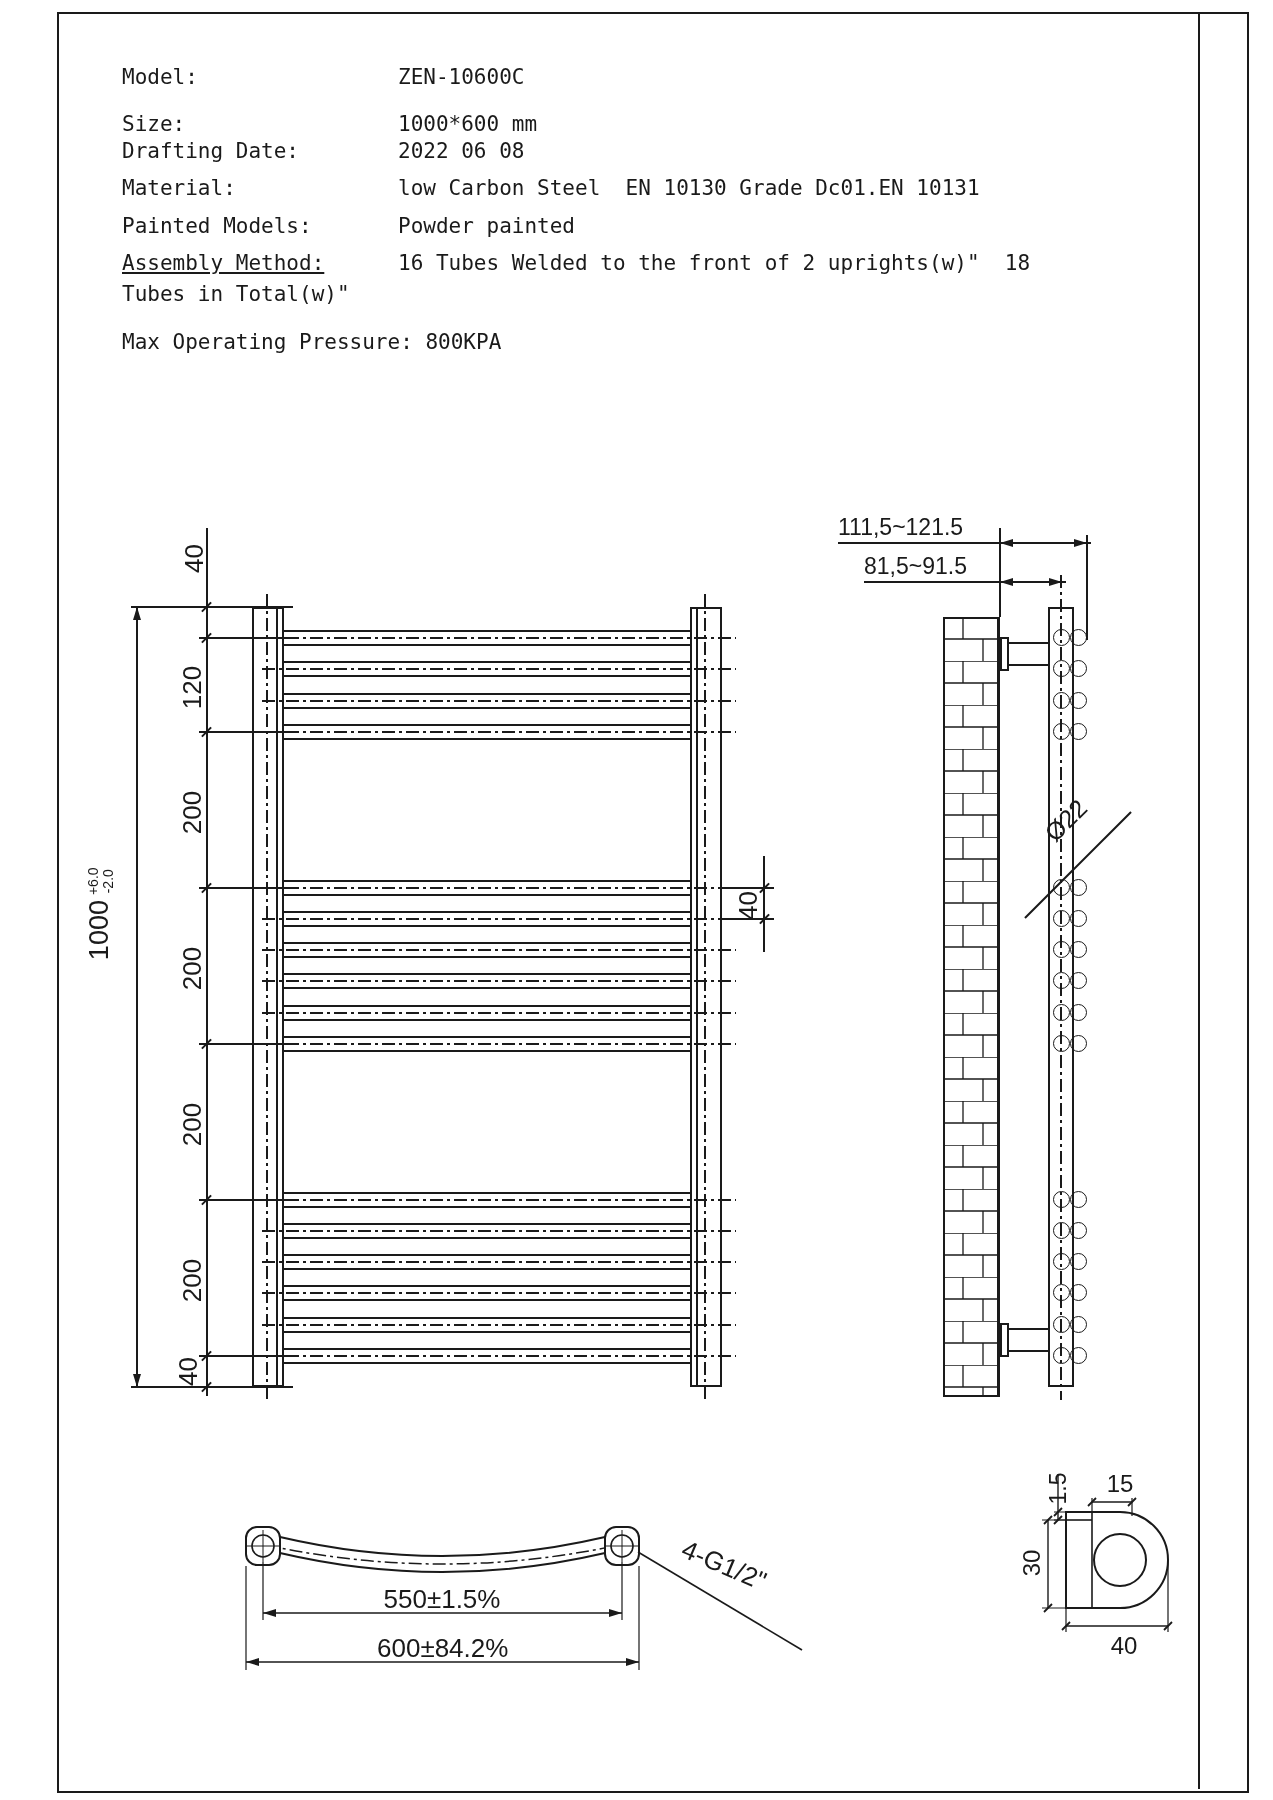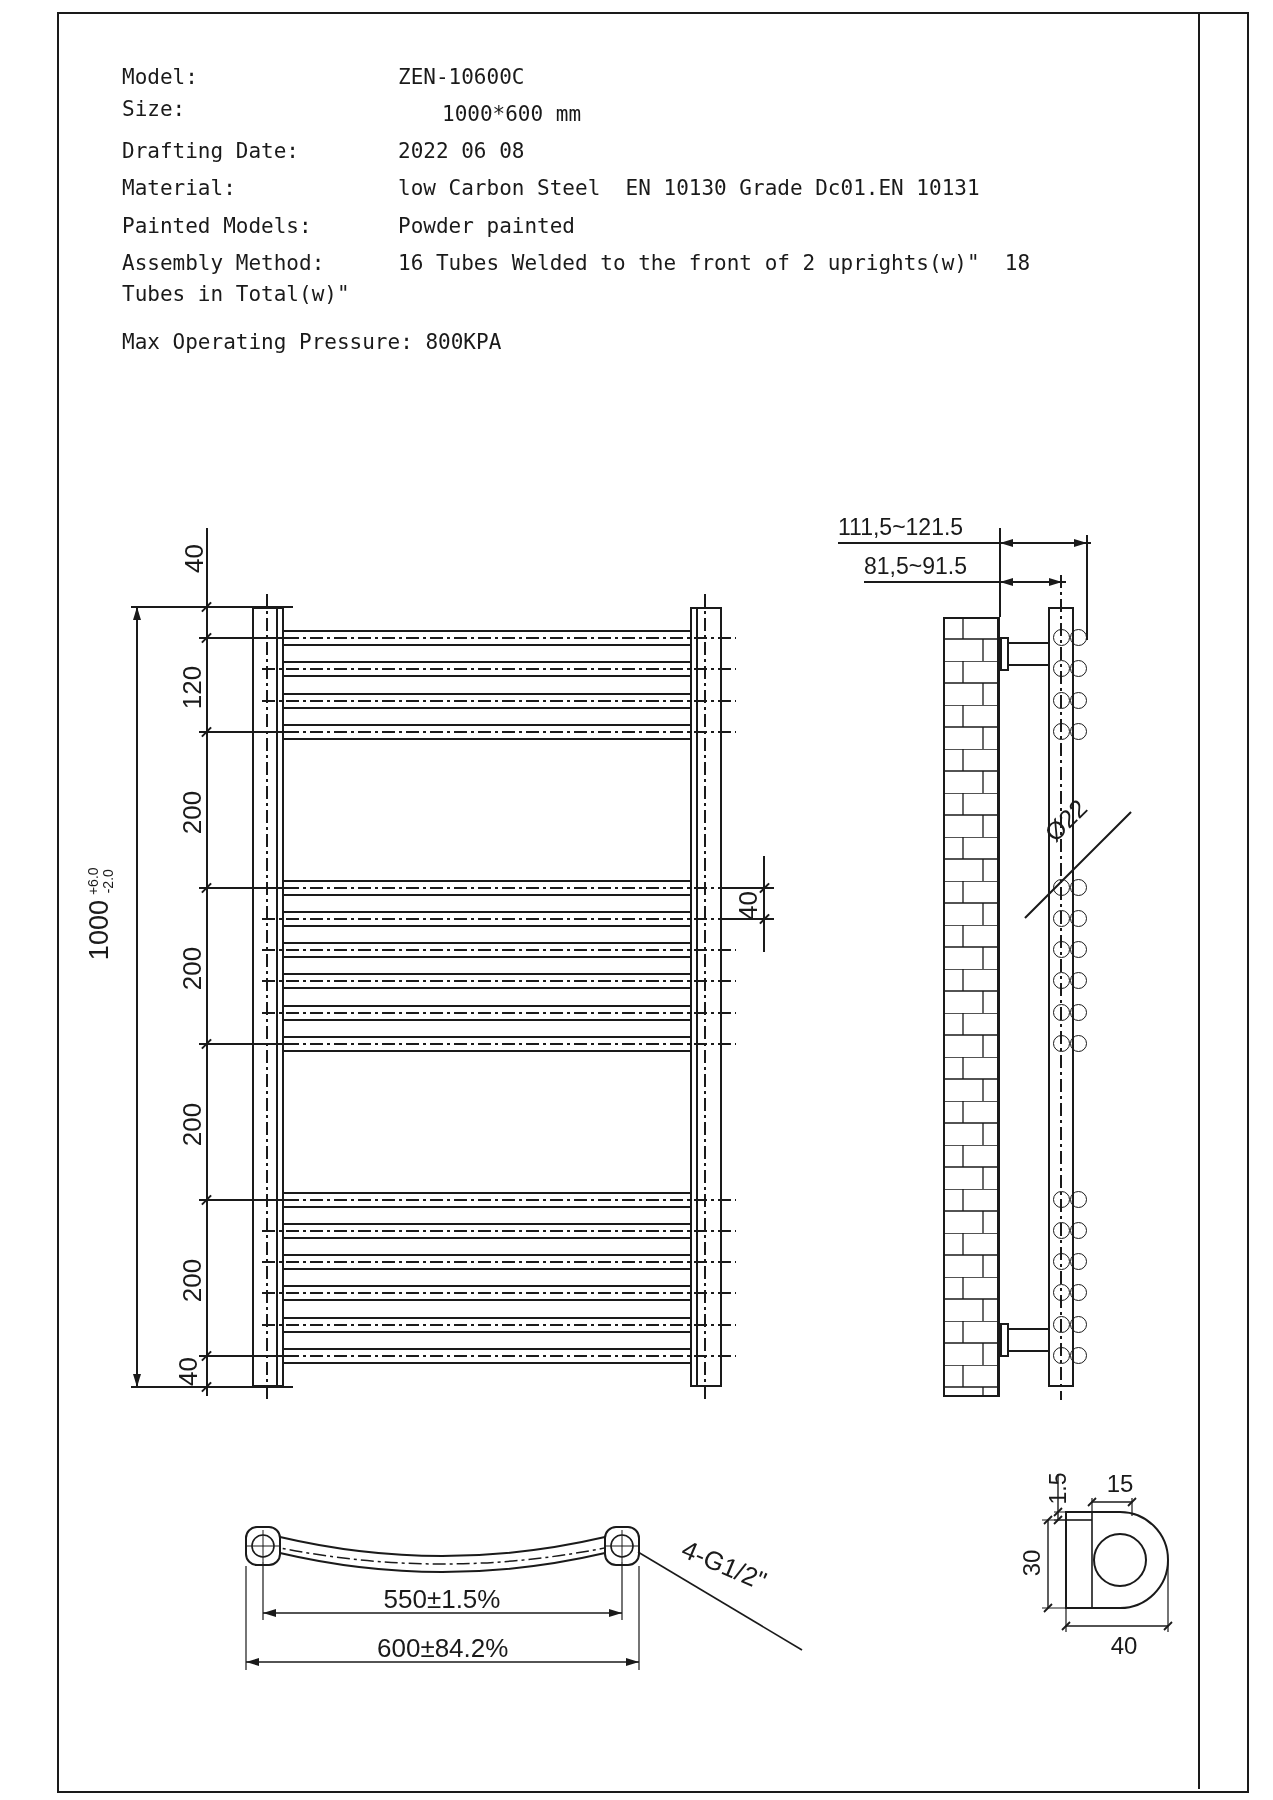--- a/index.html
+++ b/index.html
@@ -33,29 +33,29 @@
 <body>
 
 <div class="page">
 
   <div class="frame" style="left:57px;top:12px;width:1188px;height:1777px;"></div>
   <div class="ln" style="left:1198px;top:12px;width:2px;height:1777px;"></div>
 
   <div>
     <div class="spec" style="left:122px;top:64px;">Model:</div>
     <div class="spec" style="left:398px;top:64px;">ZEN-10600C</div>
-    <div class="spec" style="left:122px;top:96px;">Size:</div>
-    <div class="spec" style="left:398px;top:101px;margin-left:44px;">1000*600 mm</div>
+    <div class="spec" style="left:122px;top:111px;">Size:</div>
+    <div class="spec" style="left:398px;top:111px;">1000*600 mm</div>
     <div class="spec" style="left:122px;top:138px;">Drafting Date:</div>
     <div class="spec" style="left:398px;top:138px;">2022 06 08</div>
     <div class="spec" style="left:122px;top:175px;">Material:</div>
     <div class="spec" style="left:398px;top:175px;">low Carbon Steel  EN 10130 Grade Dc01.EN 10131</div>
     <div class="spec" style="left:122px;top:213px;text-align:center;">Painted Models:</div>
     <div class="spec" style="left:398px;top:213px;">Powder painted</div>
-    <div class="spec" style="left:122px;top:250px;">Assembly Method:</div>
+    <div class="spec" style="left:122px;top:250px;text-decoration:underline;">Assembly Method:</div>
     <div class="spec" style="left:398px;top:250px;">16 Tubes Welded to the front of 2 uprights(w)"  18</div>
     <div class="spec" style="left:122px;top:281px;">Tubes in Total(w)"</div>
     <div class="spec" style="left:122px;top:329px;">Max Operating Pressure: 800KPA</div>
   </div>
 
   <div id="fv">
 
     <div class="ln" style="left:206px;top:528px;width:2px;height:868px;"></div>
 
     <div class="ln" style="left:136px;top:607px;width:2px;height:780px;"></div>

